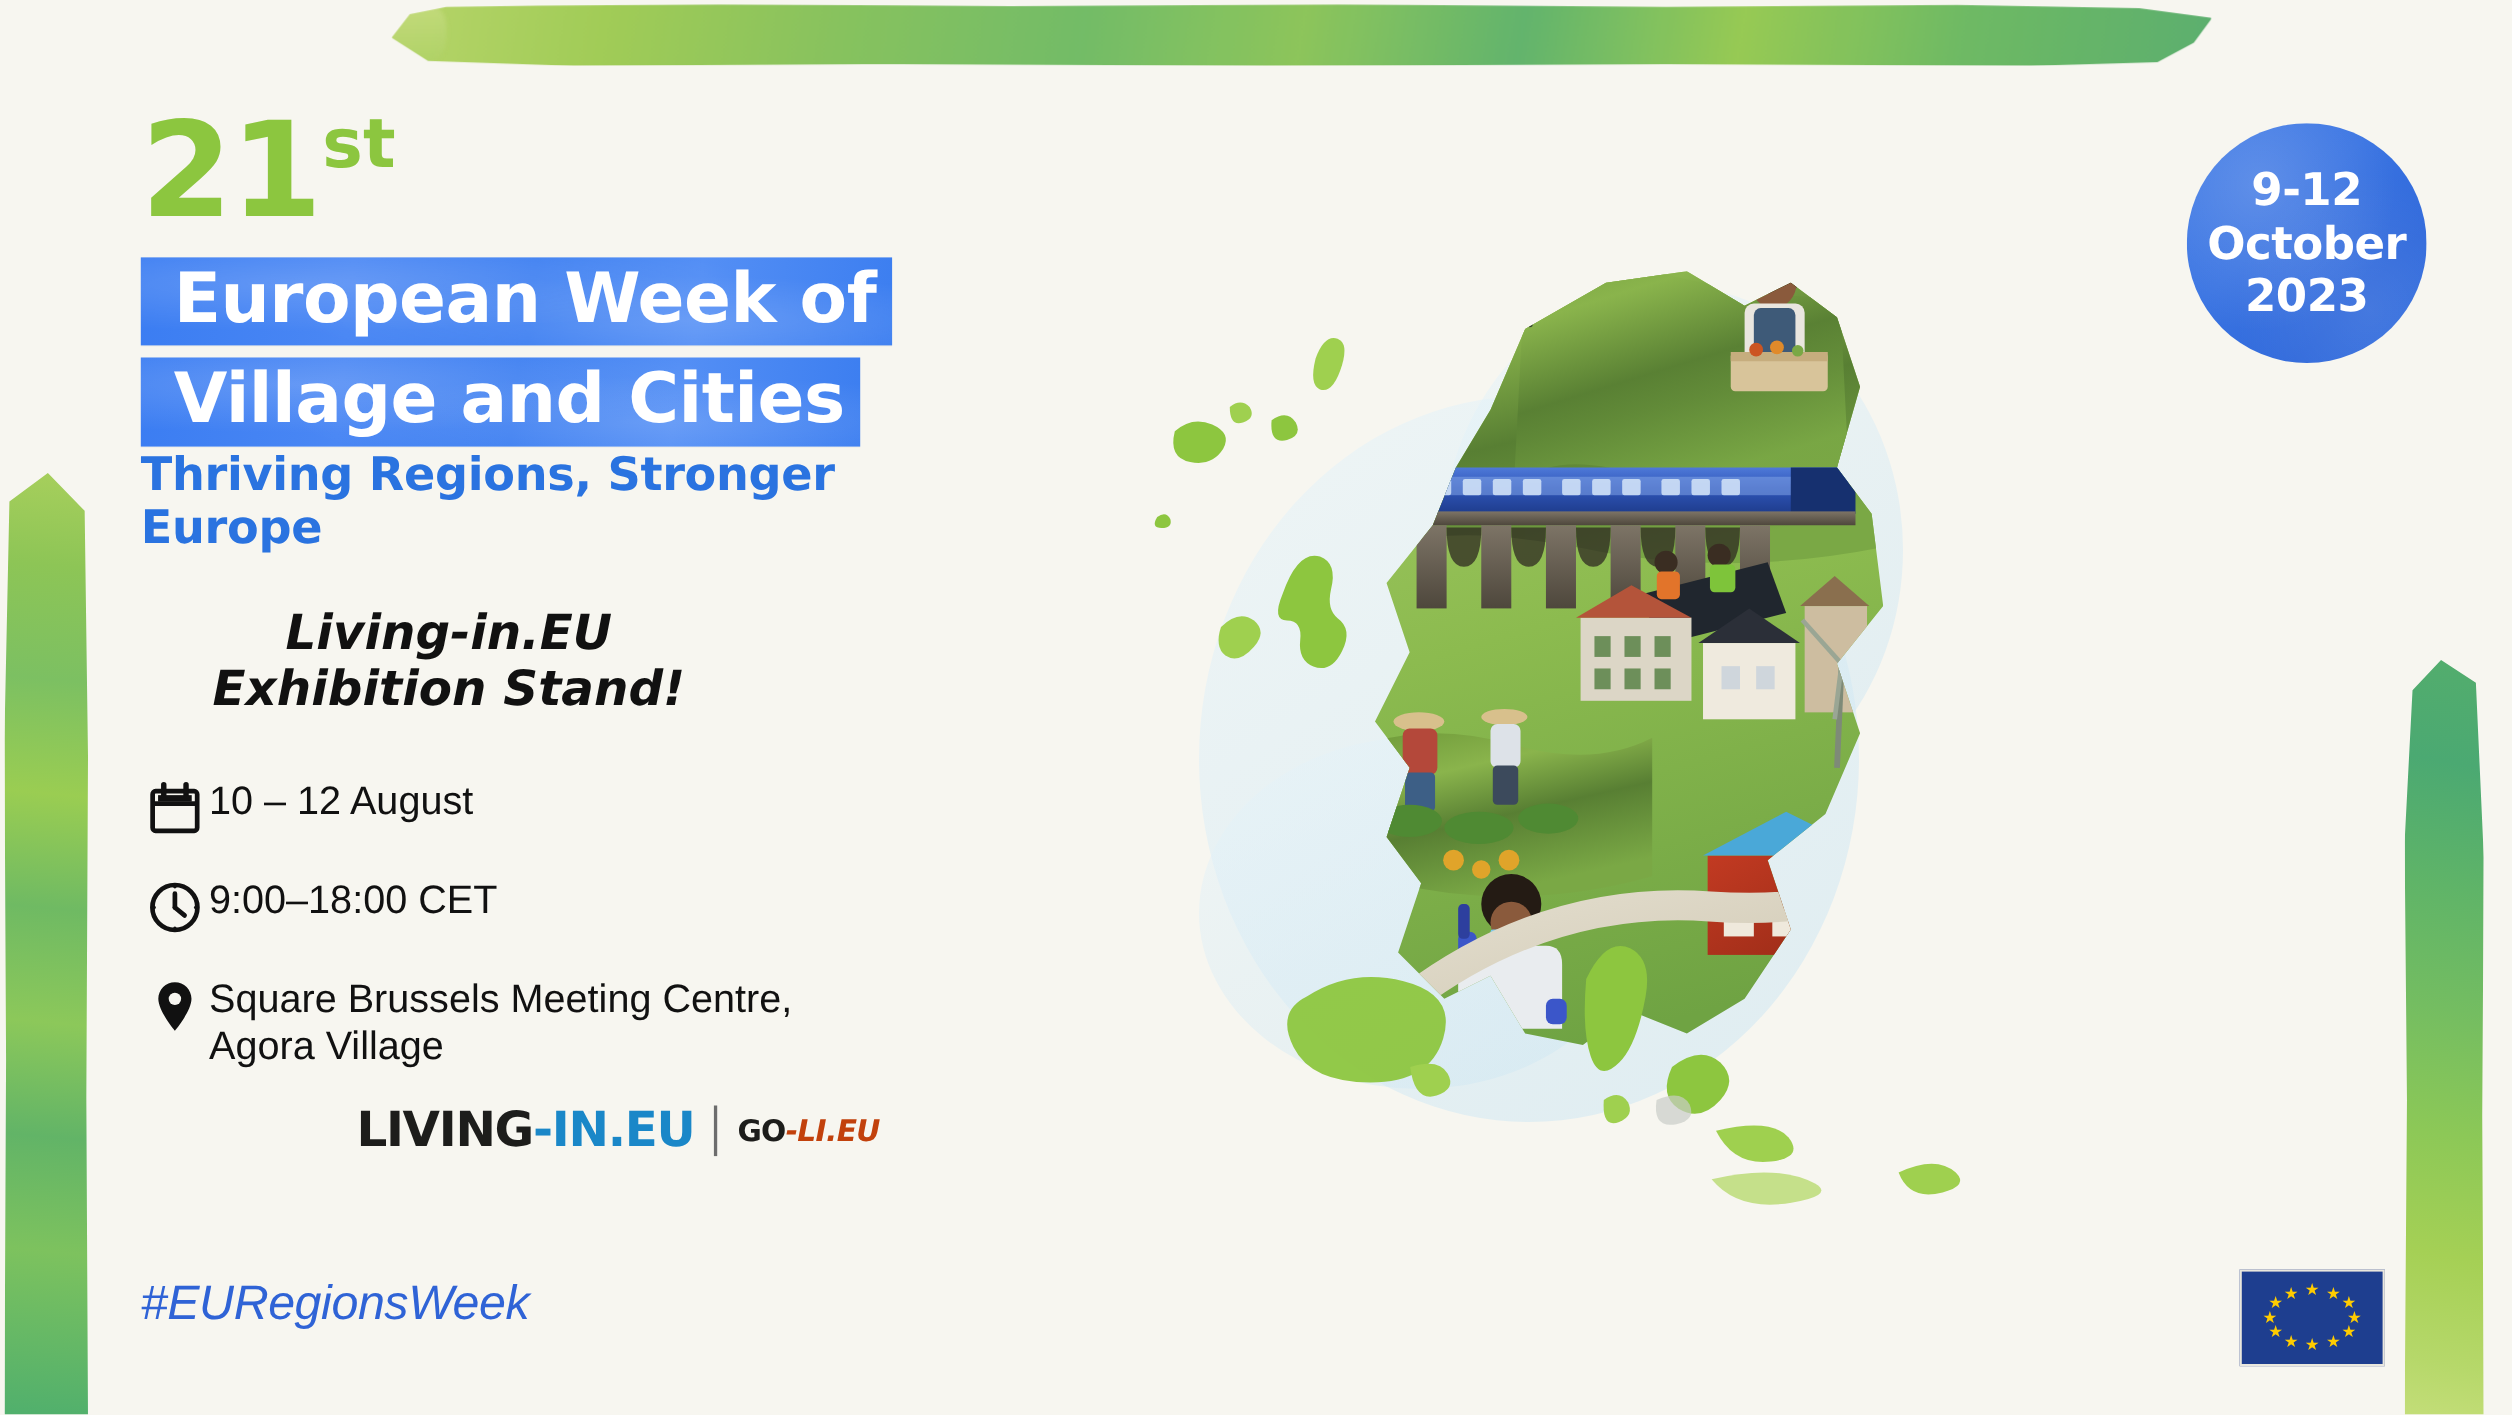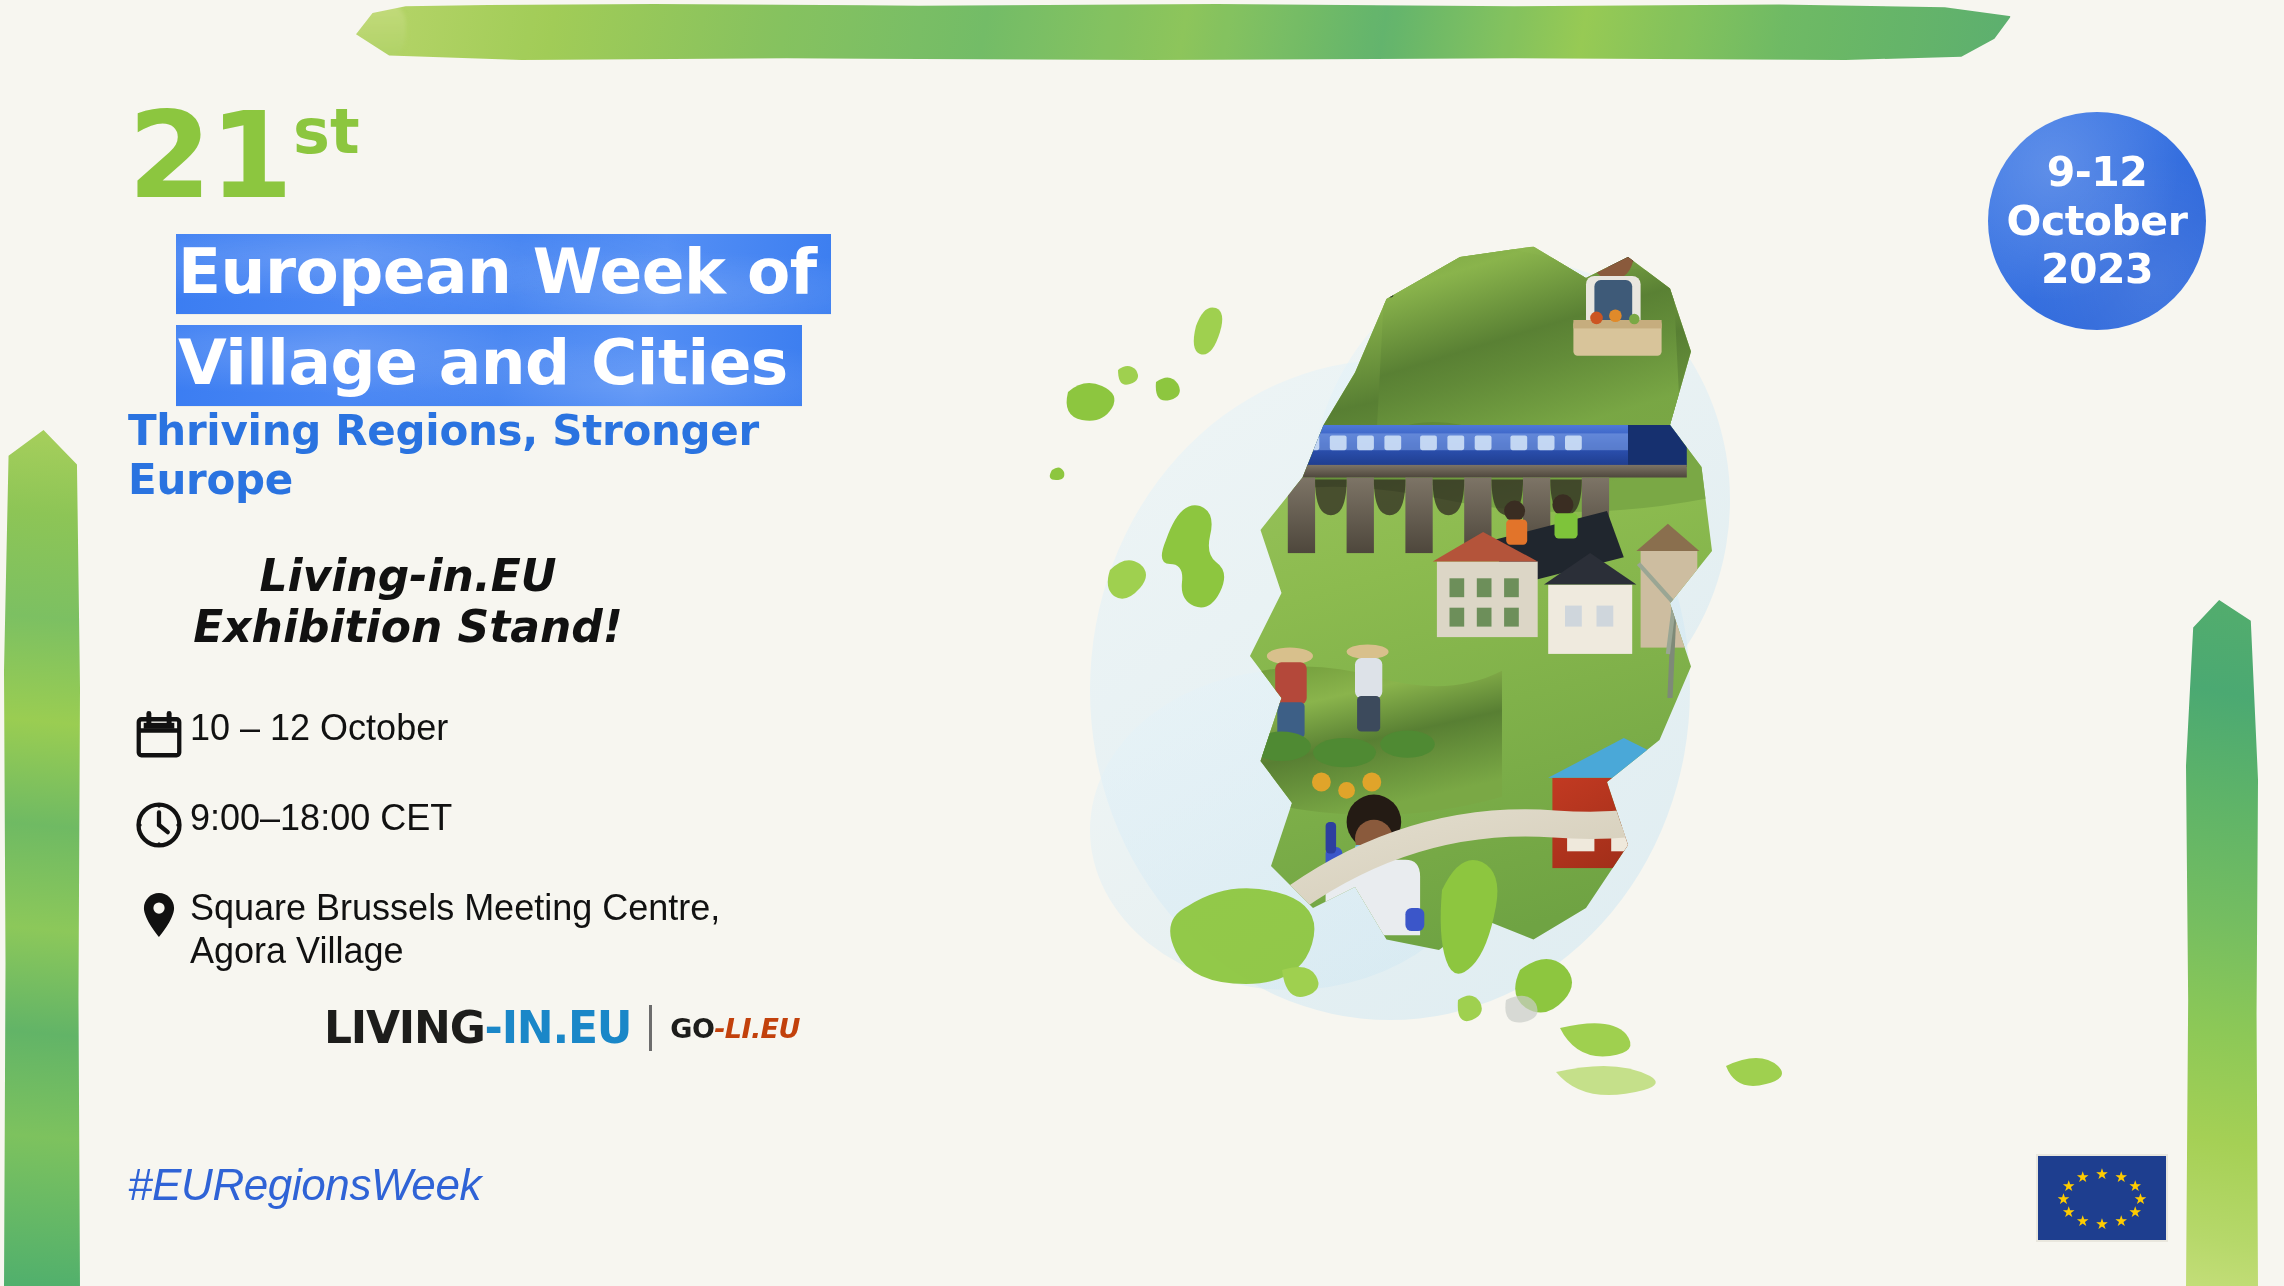--- a/index.html
+++ b/index.html
@@ -77,32 +77,31 @@
   }
   .ordinal .sup {
     font-size:62px; font-weight:700;
     position:relative; top:-44px; left:2px;
     font-family:"DejaVu Sans", sans-serif;
   }
 
   
   .title-bar {
     display:inline-block;
-    padding:6px 14px 10px 2px;
+    padding:6px 14px 10px 30px;
     color:#ffffff;
     font-size:63px; font-weight:700;
     letter-spacing:-0.5px;
     line-height:1.02;
     font-family:"DejaVu Sans", sans-serif;
     background:
       radial-gradient(ellipse at 22% 30%, rgba(255,255,255,.16) 0%, rgba(255,255,255,0) 55%),
       radial-gradient(ellipse at 72% 72%, rgba(255,255,255,.13) 0%, rgba(255,255,255,0) 50%),
       linear-gradient(96deg, #3b7df2 0%, #4a87f4 28%, #3f80f1 52%, #548ff5 74%, #3c7ef0 100%);
     box-shadow:0 1px 0 rgba(0,0,0,.04);
-    margin-left:48px;
   }
   .title-bar.second { margin-top:11px; }
 
   .tagline {
     color:#2a73e0;
     font-size:42px; font-weight:700;
     letter-spacing:-0.3px;
     font-family:"DejaVu Sans", sans-serif;
   }
 
@@ -229,21 +228,21 @@
       <div class="info-row">
         <div class="ic">
           <svg width="54" height="54" viewBox="0 0 24 24" aria-hidden="true">
             <rect x="3" y="5" width="18" height="16" rx="1.2" fill="none" stroke="#111" stroke-width="1.9"></rect>
             <line x1="3" y1="10" x2="21" y2="10" stroke="#111" stroke-width="1.9"></line>
             <line x1="7.5" y1="2.4" x2="7.5" y2="6.6" stroke="#111" stroke-width="2.2" stroke-linecap="round"></line>
             <line x1="16.5" y1="2.4" x2="16.5" y2="6.6" stroke="#111" stroke-width="2.2" stroke-linecap="round"></line>
             <rect x="5.2" y="6.6" width="13.6" height="2.6" fill="#111"></rect>
           </svg>
         </div>
-        <div class="txt">10 – 12 October</div>
+        <div class="txt">10 – 12 August</div>
       </div>
 
       <div class="info-row">
         <div class="ic">
           <svg width="54" height="54" viewBox="0 0 24 24" aria-hidden="true">
             <circle cx="12" cy="12" r="9.1" fill="none" stroke="#111" stroke-width="1.9"></circle>
             <line x1="12" y1="12" x2="12" y2="6.4" stroke="#111" stroke-width="1.9" stroke-linecap="round"></line>
             <line x1="12" y1="12" x2="15.9" y2="15.2" stroke="#111" stroke-width="1.9" stroke-linecap="round"></line>
             <circle cx="12" cy="3.6" r="0.7" fill="#111"></circle>
             <circle cx="20.4" cy="12" r="0.7" fill="#111"></circle>

